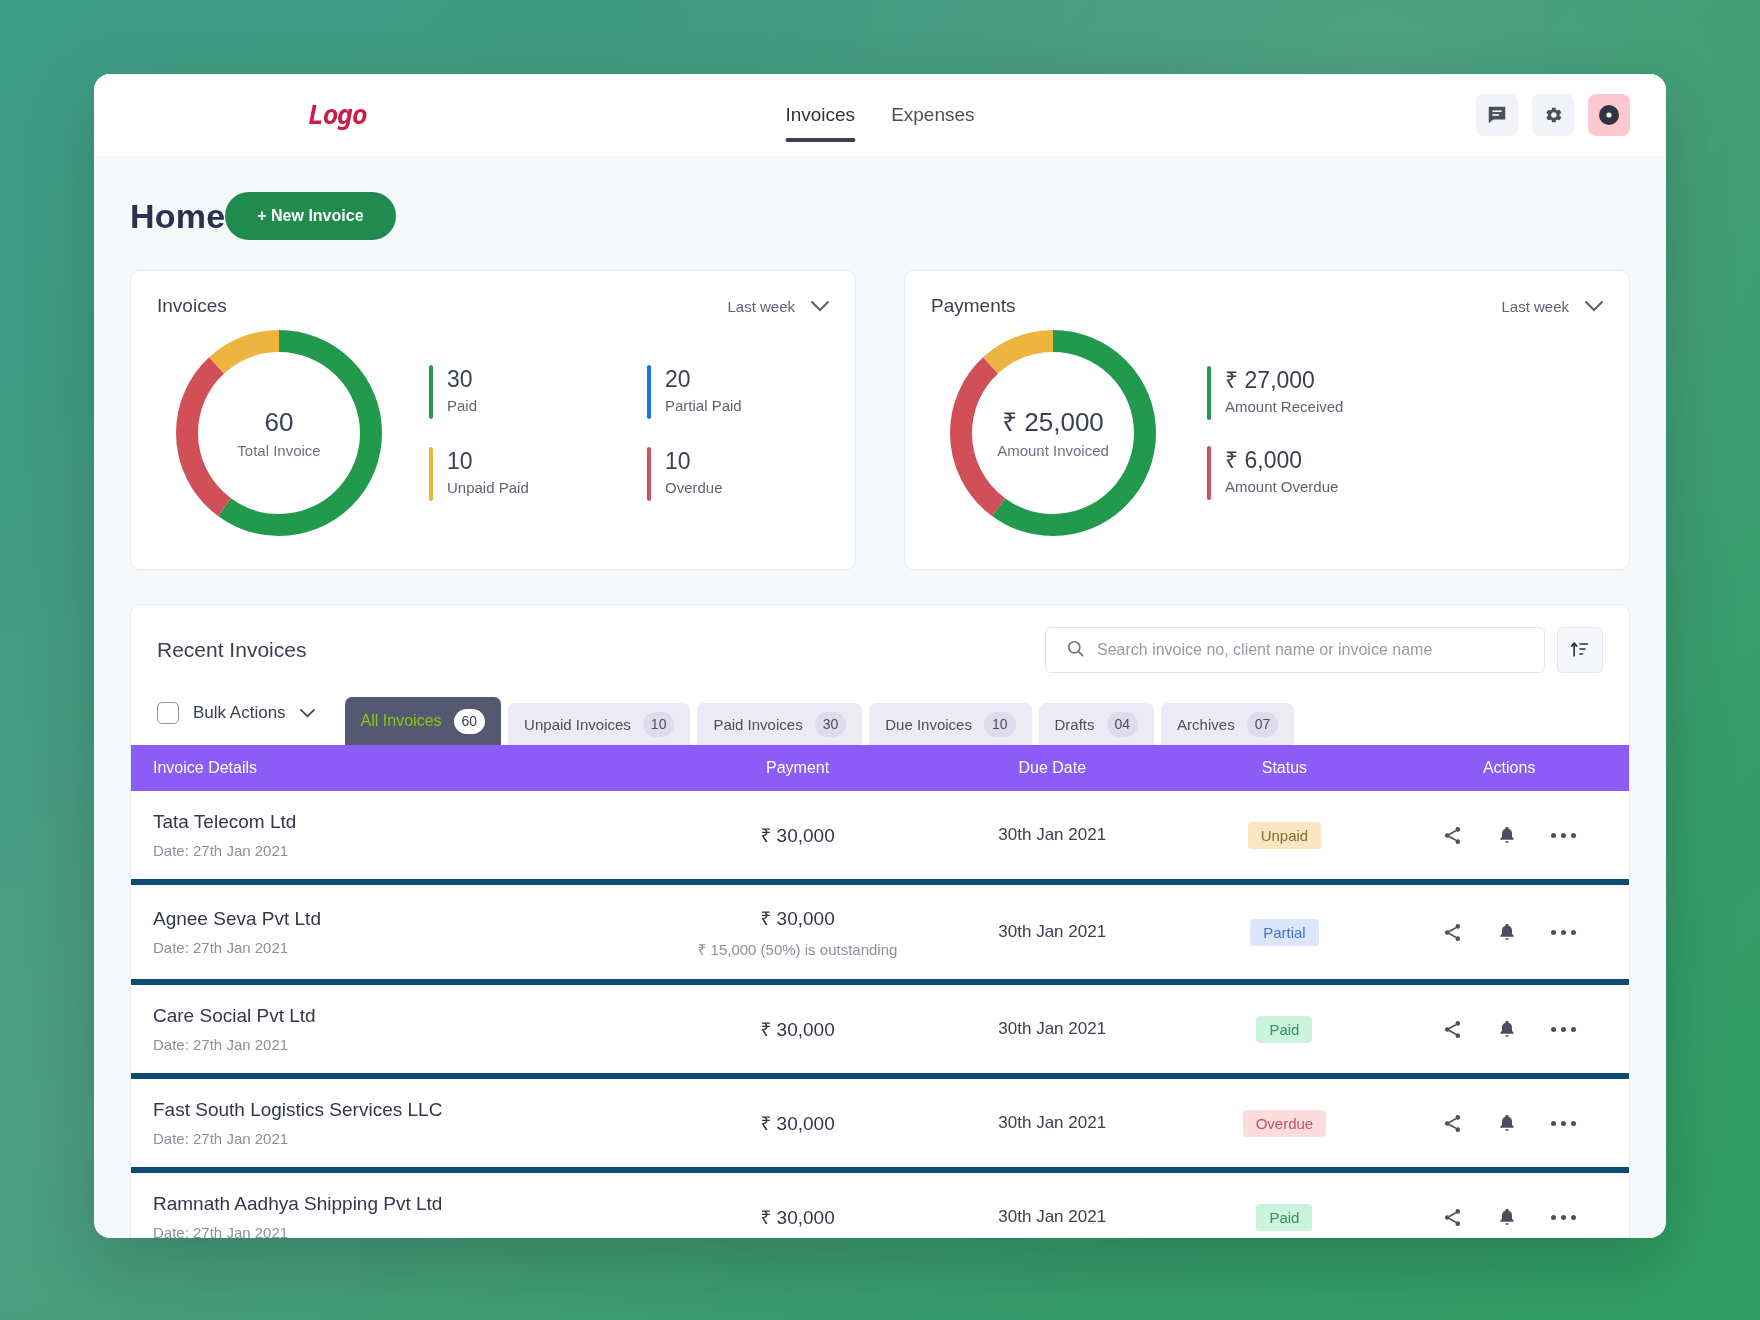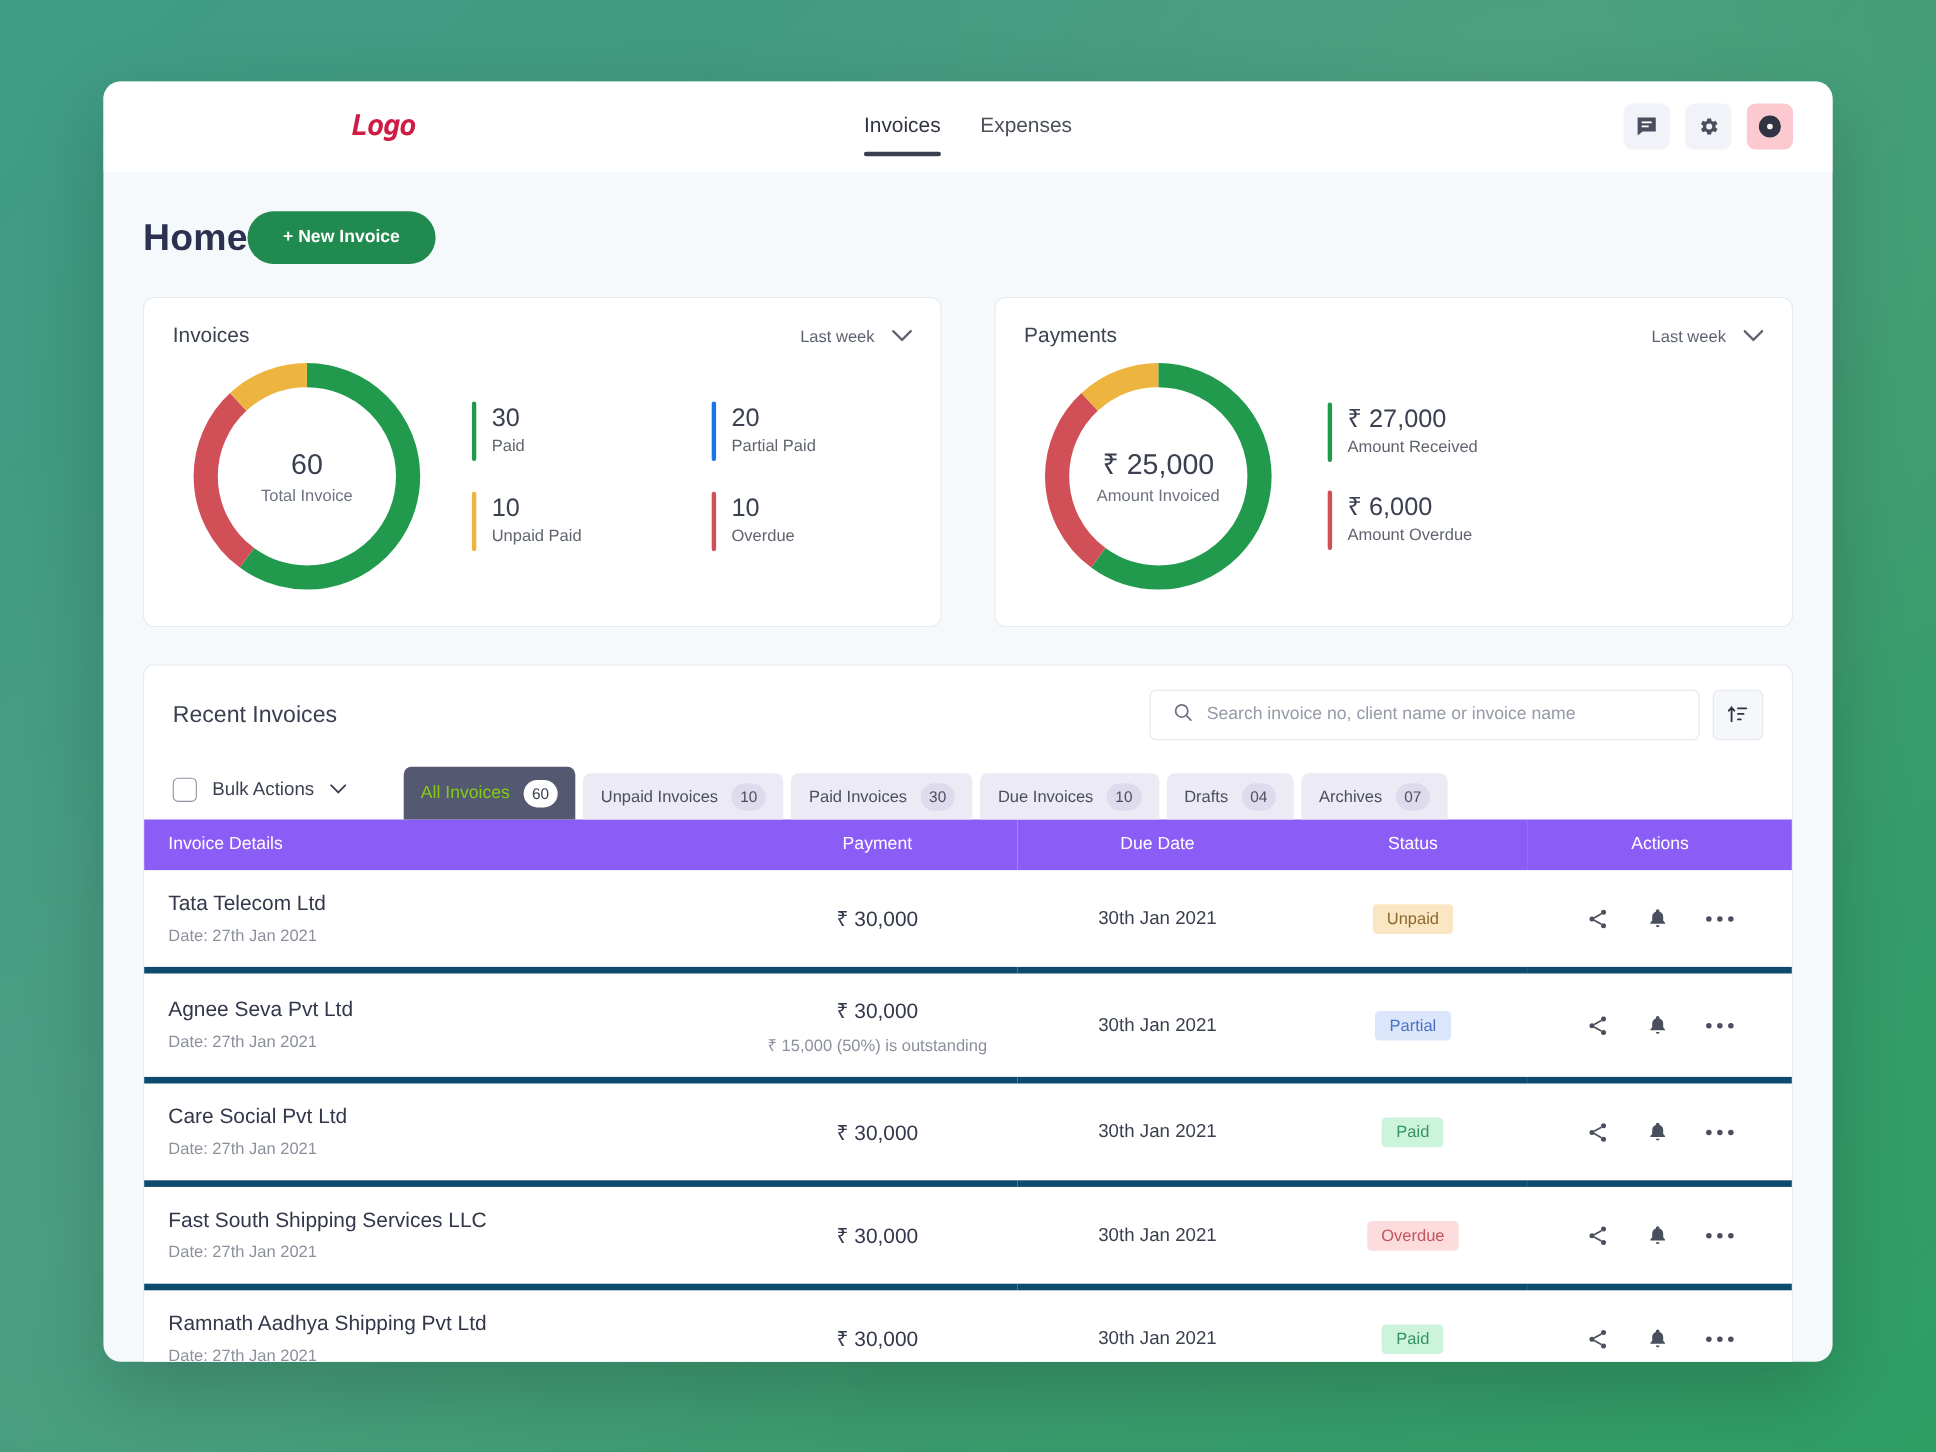--- a/index.html
+++ b/index.html
@@ -35,21 +35,21 @@
   
   .topbar {
     height: 82px;
     background: #ffffff;
     display: flex;
     align-items: center;
     padding: 0 38px 0 130px;
     position: relative;
   }
   .logo {
-    position: absolute; left: 225px; top: 50%;
+    position: absolute; left: 214px; top: 50%;
     transform: translateY(-50%);
     font-family: "DejaVu Sans Mono", monospace;
     font-weight: bold;
     font-size: 26px;
     letter-spacing: -1px;
     color: #cf1c45;
     font-style: italic;
   }
   .nav {
     position: absolute;
@@ -184,23 +184,23 @@
   }
   .search-input::placeholder { color: #949aa6; }
   .sort-btn {
     width: 46px; height: 46px; border-radius: 6px;
     border: 1px solid #e2e6ee; background: #f6f7fb;
     display: flex; align-items: center; justify-content: center;
     cursor: pointer;
   }
 
   .tabrow {
-    display: flex; align-items: flex-end;
+    display: flex; 
     padding: 18px 0 0 26px;
-    gap: 22px;
+    gap: 0;
   }
   .bulk {
     display: flex; align-items: center; gap: 14px;
     padding-bottom: 16px; margin-right: 30px; cursor: pointer;
   }
   .checkbox {
     width: 22px; height: 22px; border-radius: 5px;
     border: 1.6px solid #8d93a1; background: #fff; flex: none;
   }
   .bulk-label { font-size: 17px; color: #3b4050; }
@@ -614,21 +614,21 @@
                     <i></i>
                     <i></i>
                     <i></i>
                   </span>
               </div>
             </td>
           </tr>
 
           <tr>
             <td class="cell-name">
-              <div class="inv-name">Fast South Shipping Services LLC</div>
+              <div class="inv-name">Fast South Logistics Services LLC</div>
               <div class="inv-date">Date: 27th Jan 2021</div>
             </td>
             <td>
               <div class="pay-main">₹  30,000</div>
             </td>
             <td>
               <span class="due">30th Jan 2021</span>
             </td>
             <td>
               <span class="badge overdue">Overdue</span>

